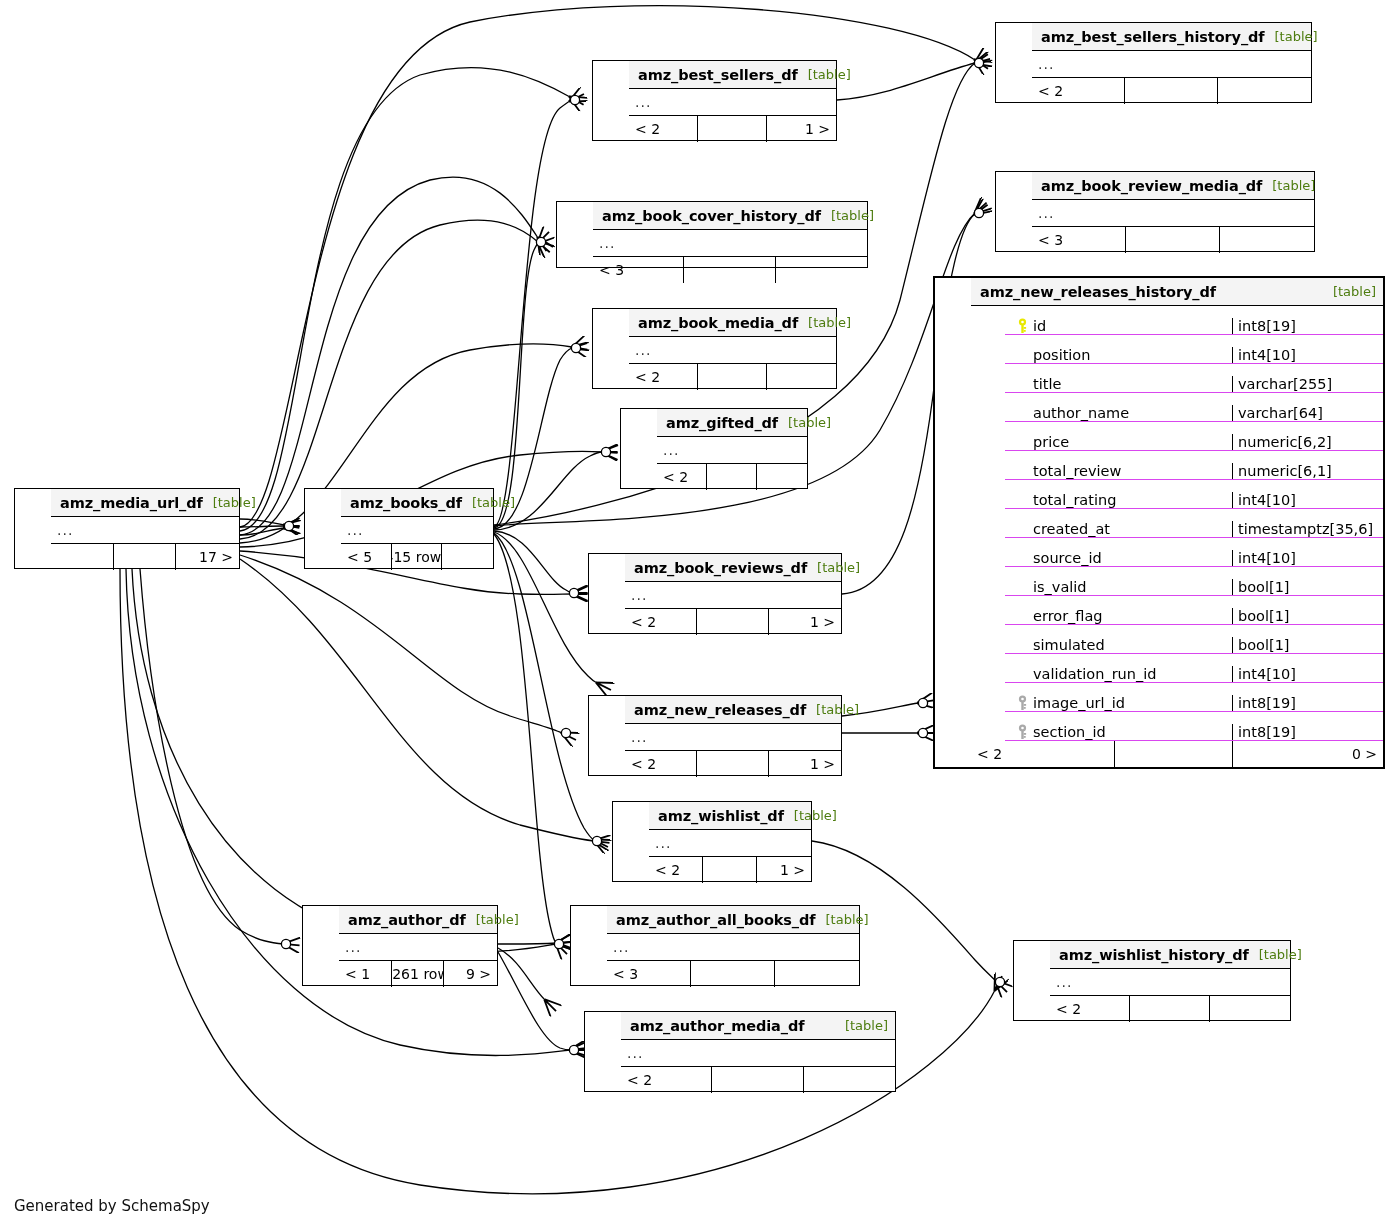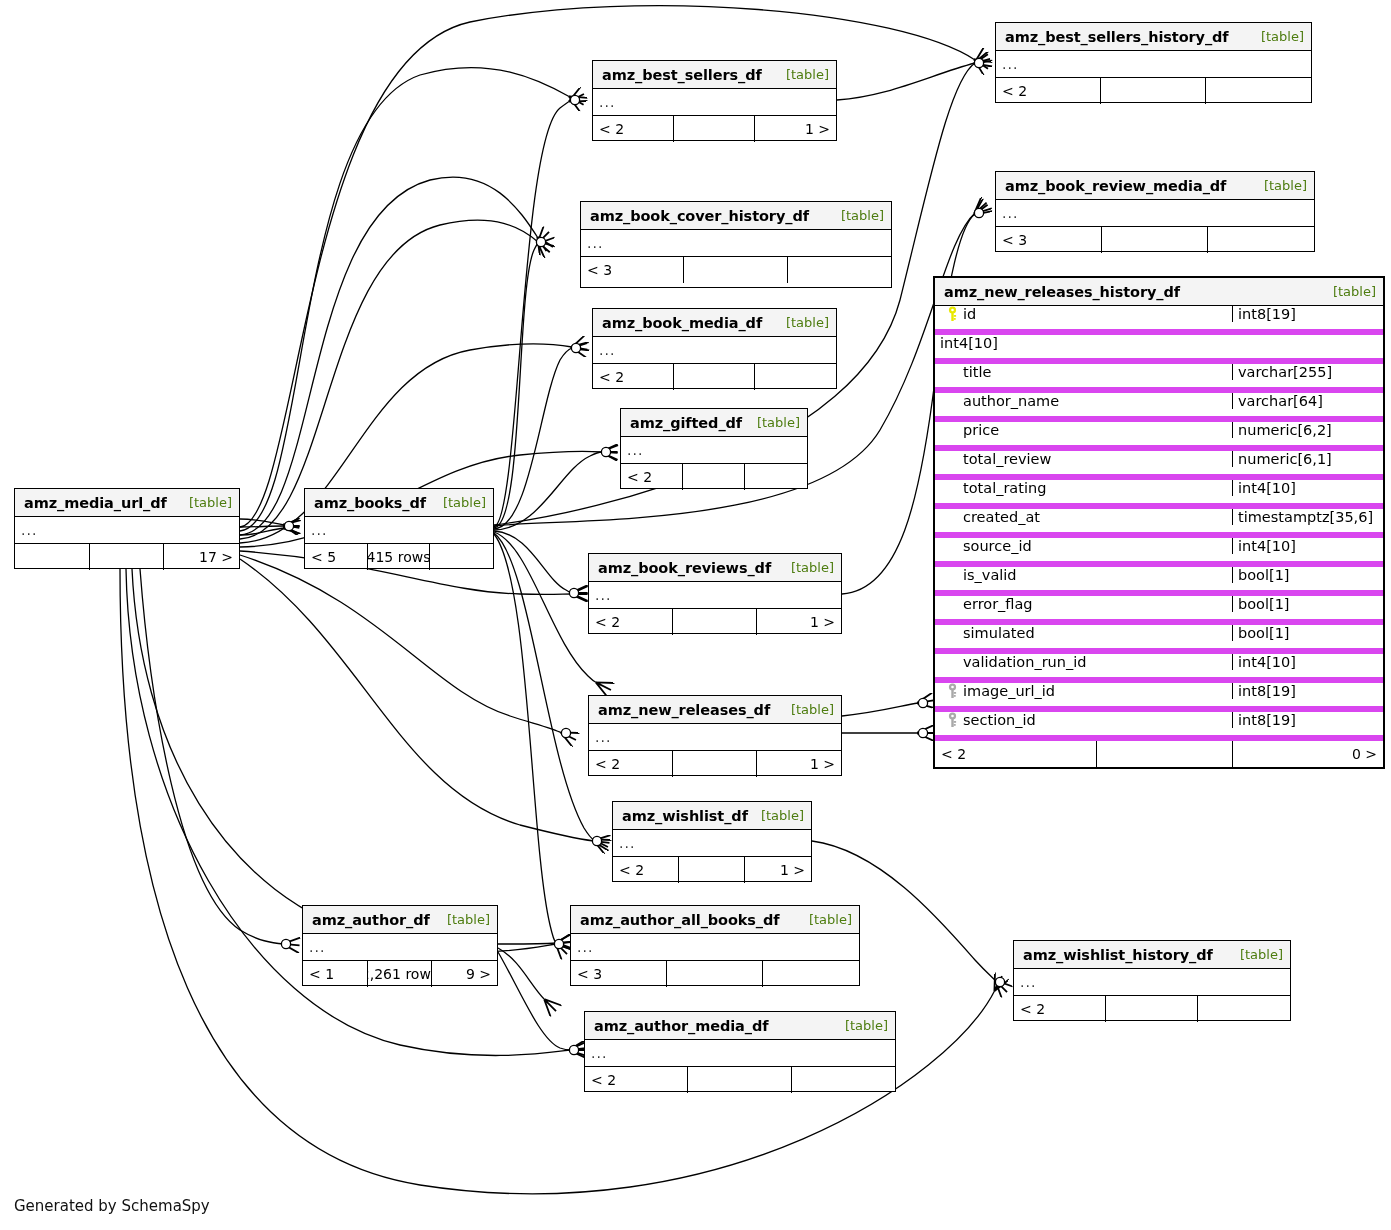--- a/index.html
+++ b/index.html
@@ -26,20 +26,21 @@
     width: 1391px;
     height: 1230px;
     pointer-events: none;
   }
   .tbl {
     position: absolute;
     box-sizing: border-box;
     border: 1px solid #000;
     background: #ffffff;
     border-collapse: collapse;
+    padding-left: 36px;
   }
   .tbl.wide-border { border-width: 2px; }
 
   .tbl-head {
     box-sizing: border-box;
     background: #f4f4f4;
     border-bottom: 1px solid #000;
     height: 28px;
     display: flex;
     align-items: center;
@@ -88,24 +89,25 @@
   .tbl-foot > div:last-child { border-right: none; }
   .fc-left  { justify-content: flex-start; }
   .fc-mid   { justify-content: center; }
   .fc-right { justify-content: flex-end; }
 
   
   .cols { }
   .col-row {
     box-sizing: border-box;
     display: flex;
-    align-items: flex-start;
+    align-items: flex-end;
     height: 29px;
-    border-bottom: 6px solid #d946ef;
+    border-bottom: 1px solid #d946ef;
     font-size: 14.5px;
+    margin-left: 34px;
   }
   .col-name {
     box-sizing: border-box;
     flex: 1 1 auto;
     display: flex;
     align-items: center;
     border-right: 1px solid #000;
     padding-left: 6px;
     white-space: nowrap;
   }
@@ -232,21 +234,21 @@
           <span class="tbl-name">amz_book_review_media_df</span>
           <span class="tbl-kind">[table]</span>
         </div>
         <div class="tbl-dots">...</div>
         <div class="tbl-foot">
           <div class="fc-left" style="flex: 1 1 33.33%;">&lt; 3</div>
           <div class="fc-mid" style="flex: 1 1 33.33%;"></div>
           <div class="fc-right" style="flex: 1 1 33.33%;"></div>
         </div>
       </div>
-      <div class="tbl" style="left: 556px; top: 201px; width: 312px; height: 87px; margin-left: 24px;">
+      <div class="tbl" style="left: 556px; top: 201px; width: 312px; height: 67px;">
         <div class="tbl-head">
           <span class="tbl-name">amz_book_cover_history_df</span>
           <span class="tbl-kind">[table]</span>
         </div>
         <div class="tbl-dots">...</div>
         <div class="tbl-foot">
           <div class="fc-left" style="flex: 1 1 33.33%;">&lt; 3</div>
           <div class="fc-mid" style="flex: 1 1 33.33%;"></div>
           <div class="fc-right" style="flex: 1 1 33.33%;"></div>
         </div>
@@ -400,20 +402,24 @@
                 <rect x="4.3" y="6.5" width="2.4" height="8.5" fill="#e8e800"></rect>
                 <rect x="6.7" y="9" width="2.4" height="1.8" fill="#e8e800"></rect>
                 <rect x="6.7" y="12" width="2.0" height="1.8" fill="#e8e800"></rect>
               </svg>
             </span>
             <span>id</span>
           </div>
           <div class="col-type">int8[19]</div>
         </div>
         <div class="col-row">
+          <div class="col-name">
+            <span class="keyslot"></span>
+            <span>position</span>
+          </div>
           <div class="col-type">int4[10]</div>
         </div>
         <div class="col-row">
           <div class="col-name">
             <span class="keyslot"></span>
             <span>title</span>
           </div>
           <div class="col-type">varchar[255]</div>
         </div>
         <div class="col-row">

